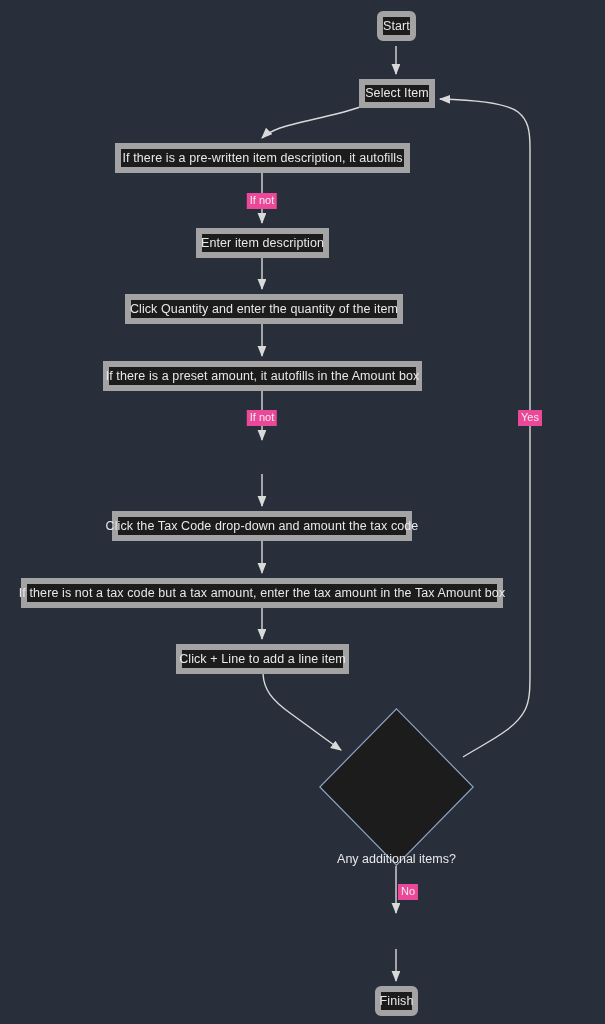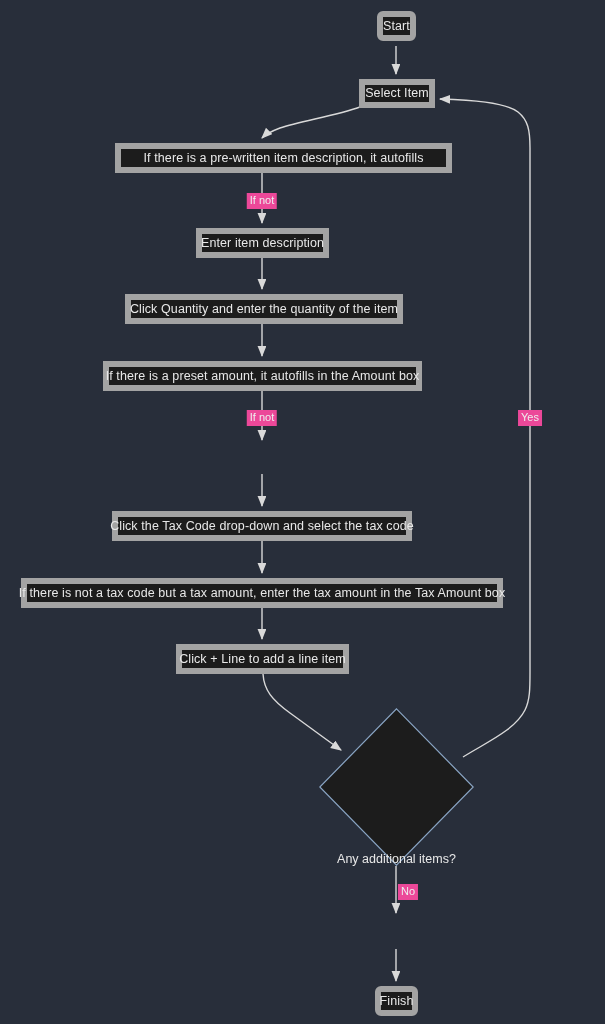--- a/index.html
+++ b/index.html
@@ -113,39 +113,39 @@
   </svg>
 
   <div class="node terminal" style="left:377px; top:11px; width:39px; height:30px;">
     <span>Start</span>
   </div>
 
   <div class="node" style="left:359px; top:79px; width:76px; height:29px;">
     <span>Select Item</span>
   </div>
 
-  <div class="node" style="left:115px; top:143px; width:337px; height:30px;">
+  <div class="node" style="left:115px; top:143px; width:295px; height:30px;">
     <span>If there is a pre-written item description, it autofills</span>
   </div>
 
   <div class="node" style="left:196px; top:228px; width:133px; height:30px;">
     <span>Enter item description</span>
   </div>
 
   <div class="node" style="left:125px; top:294px; width:278px; height:30px;">
     <span>Click Quantity and enter the quantity of the item</span>
   </div>
 
   <div class="node" style="left:103px; top:361px; width:319px; height:30px;">
     <span>If there is a preset amount, it autofills in the Amount box</span>
   </div>
 
 
   <div class="node" style="left:112px; top:511px; width:300px; height:30px;">
-    <span>Click the Tax Code drop-down and select the tax code</span>
+    <span>Click the Tax Code drop-down and amount the tax code</span>
   </div>
 
   <div class="node" style="left:21px; top:578px; width:482px; height:30px;">
     <span>If there is not a tax code but a tax amount, enter the tax amount in the Tax Amount box</span>
   </div>
 
   <div class="node" style="left:176px; top:644px; width:173px; height:30px;">
     <span>Click + Line to add a line item</span>
   </div>
 

